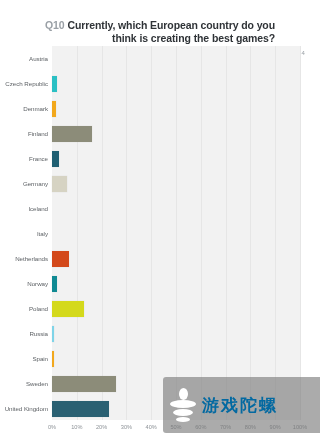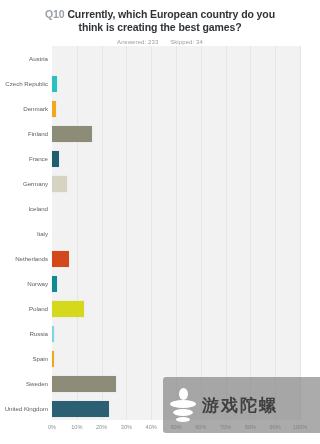--- a/index.html
+++ b/index.html
@@ -8,22 +8,22 @@
     background:#ffffff;
     font-family:"Liberation Sans", sans-serif;
     overflow:hidden;
     position:relative;
   }
   .chart-card{
     position:absolute;inset:0;
     background:#ffffff;
   }
   .header{
-    padding:8px 10px 0 10px;
-    text-align:center;
+    padding:19px 10px 0 10px;
+    text-align:right;
   }
   .title{
     font-size:10.5px;
     font-weight:bold;
     color:#2f3337;
     line-height:13px;
     letter-spacing:-0.1px;
     margin:0 auto;
     max-width:230px;
   }
@@ -124,21 +124,21 @@
   .wm-mark i{
     display:block;position:absolute;
     background:#ffffff;border-radius:50%;
   }
   .wm-dot{width:9px;height:12px;left:9px;top:0;border-radius:50% 50% 45% 45%;}
   .wm-b1{left:0;top:12px;width:26px;height:8px;border-radius:0 0 13px 13px;}
   .wm-b2{left:3px;top:21px;width:20px;height:7px;border-radius:0 0 10px 10px;}
   .wm-b3{left:6px;top:29px;width:14px;height:5px;border-radius:0 0 7px 7px;}
   .wm-text{display:flex;flex-direction:column;justify-content:center;}
   .wm-cn{
-    font-size:17px;color:#404040;font-weight:bold;
+    font-size:17px;color:#0369a1;font-weight:bold;
     letter-spacing:2px;line-height:19px;
   }
   .wm-en{
     font-size:7.6px;color:#ffffff;letter-spacing:1.1px;line-height:10px;
   }
 </style>
 </head>
 <body>
 
 <div class="chart-card">

